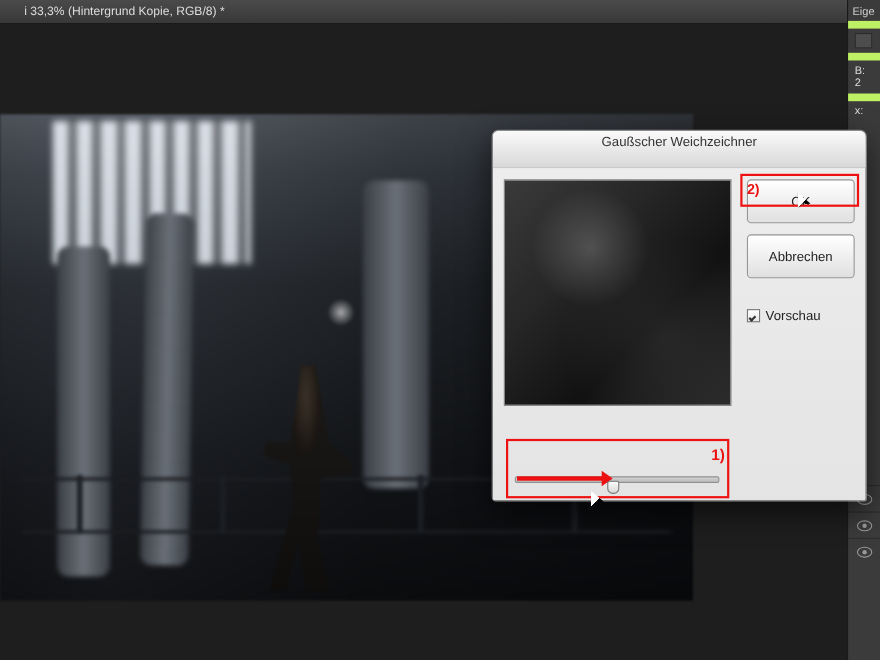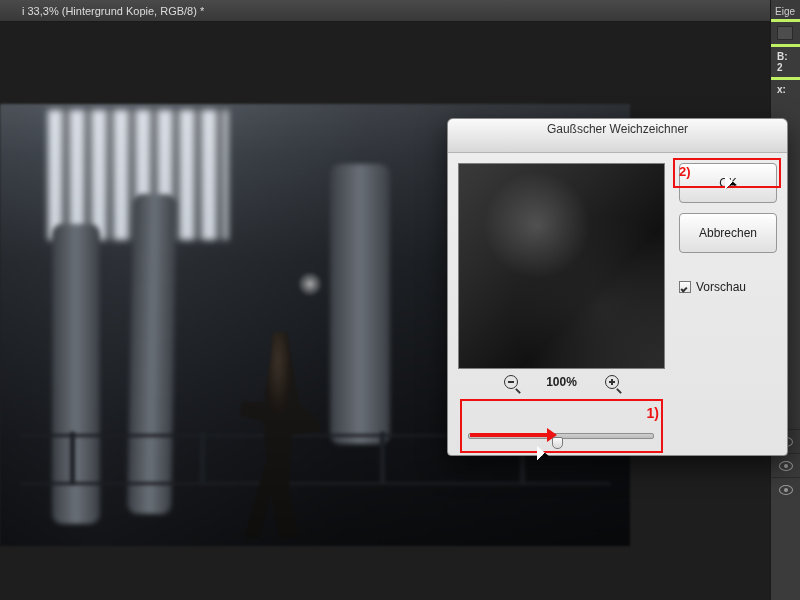--- a/index.html
+++ b/index.html
@@ -67,21 +67,21 @@
       filter: blur(1.5px);
     }
     .right-panel {
       position: absolute; right: 0; top: 0; width: 30px; height: 600px;
       background: #3b3b3b;
       border-left: 1px solid #1a1a1a;
       color: #ddd;
       padding-top: 4px;
     }
     .rp-title { font-size: 10px; padding: 2px 4px; color: #cfcfcf;}
-    .rp-row { padding: 4px 6px; font-size: 10px; border-top: 3px solid #bef264; display:flex; align-items:center; gap:4px;font-weight:bold;}
+    .rp-row { padding: 4px 6px; font-size: 10px; border-top: 7px solid #bef264; display:flex; align-items:center; gap:4px;}
     .rp-icon { width:16px; height:14px; background:#4d4d4d; border:1px solid #2a2a2a;}
     .rp-spacer { height: 330px; }
     .eye { width:14px; height:10px; border:1px solid #999; border-radius:60%; margin:7px auto; position:relative;}
     .eye::after { content:""; position:absolute; left:4px; top:2px; width:4px; height:4px; background:#999; border-radius:50%;}
     .eye-row { height:24px; border-top:1px solid #2d2d2d;}
 
     .dialog {
       position: absolute; left: 447px; top: 118px;
       width: 341px; height: 338px;
       background: linear-gradient(#eeeeee, #e4e4e4);
@@ -214,27 +214,20 @@
   <div class="eye-row">
       <div class="eye"></div>
     </div>
 </div>
 
 <div class="dialog">
   <div class="dlg-title">Gaußscher Weichzeichner</div>
   <div class="dlg-body">
     <div class="preview"></div>
 
-    <div class="zoom-row">
-      <div class="zicon minus"></div>
-      <span>100%</span>
-      <div class="zicon plus">
-          <span class="v"></span>
-        </div>
-    </div>
 
     <div class="btn-stack">
       <div class="ok-wrap">
         <div class="red-box red-ok">
           <span class="num">2)</span>
         </div>
         <div class="btn">OK</div>
       </div>
       <div class="btn">Abbrechen</div>
       <label class="chk">

